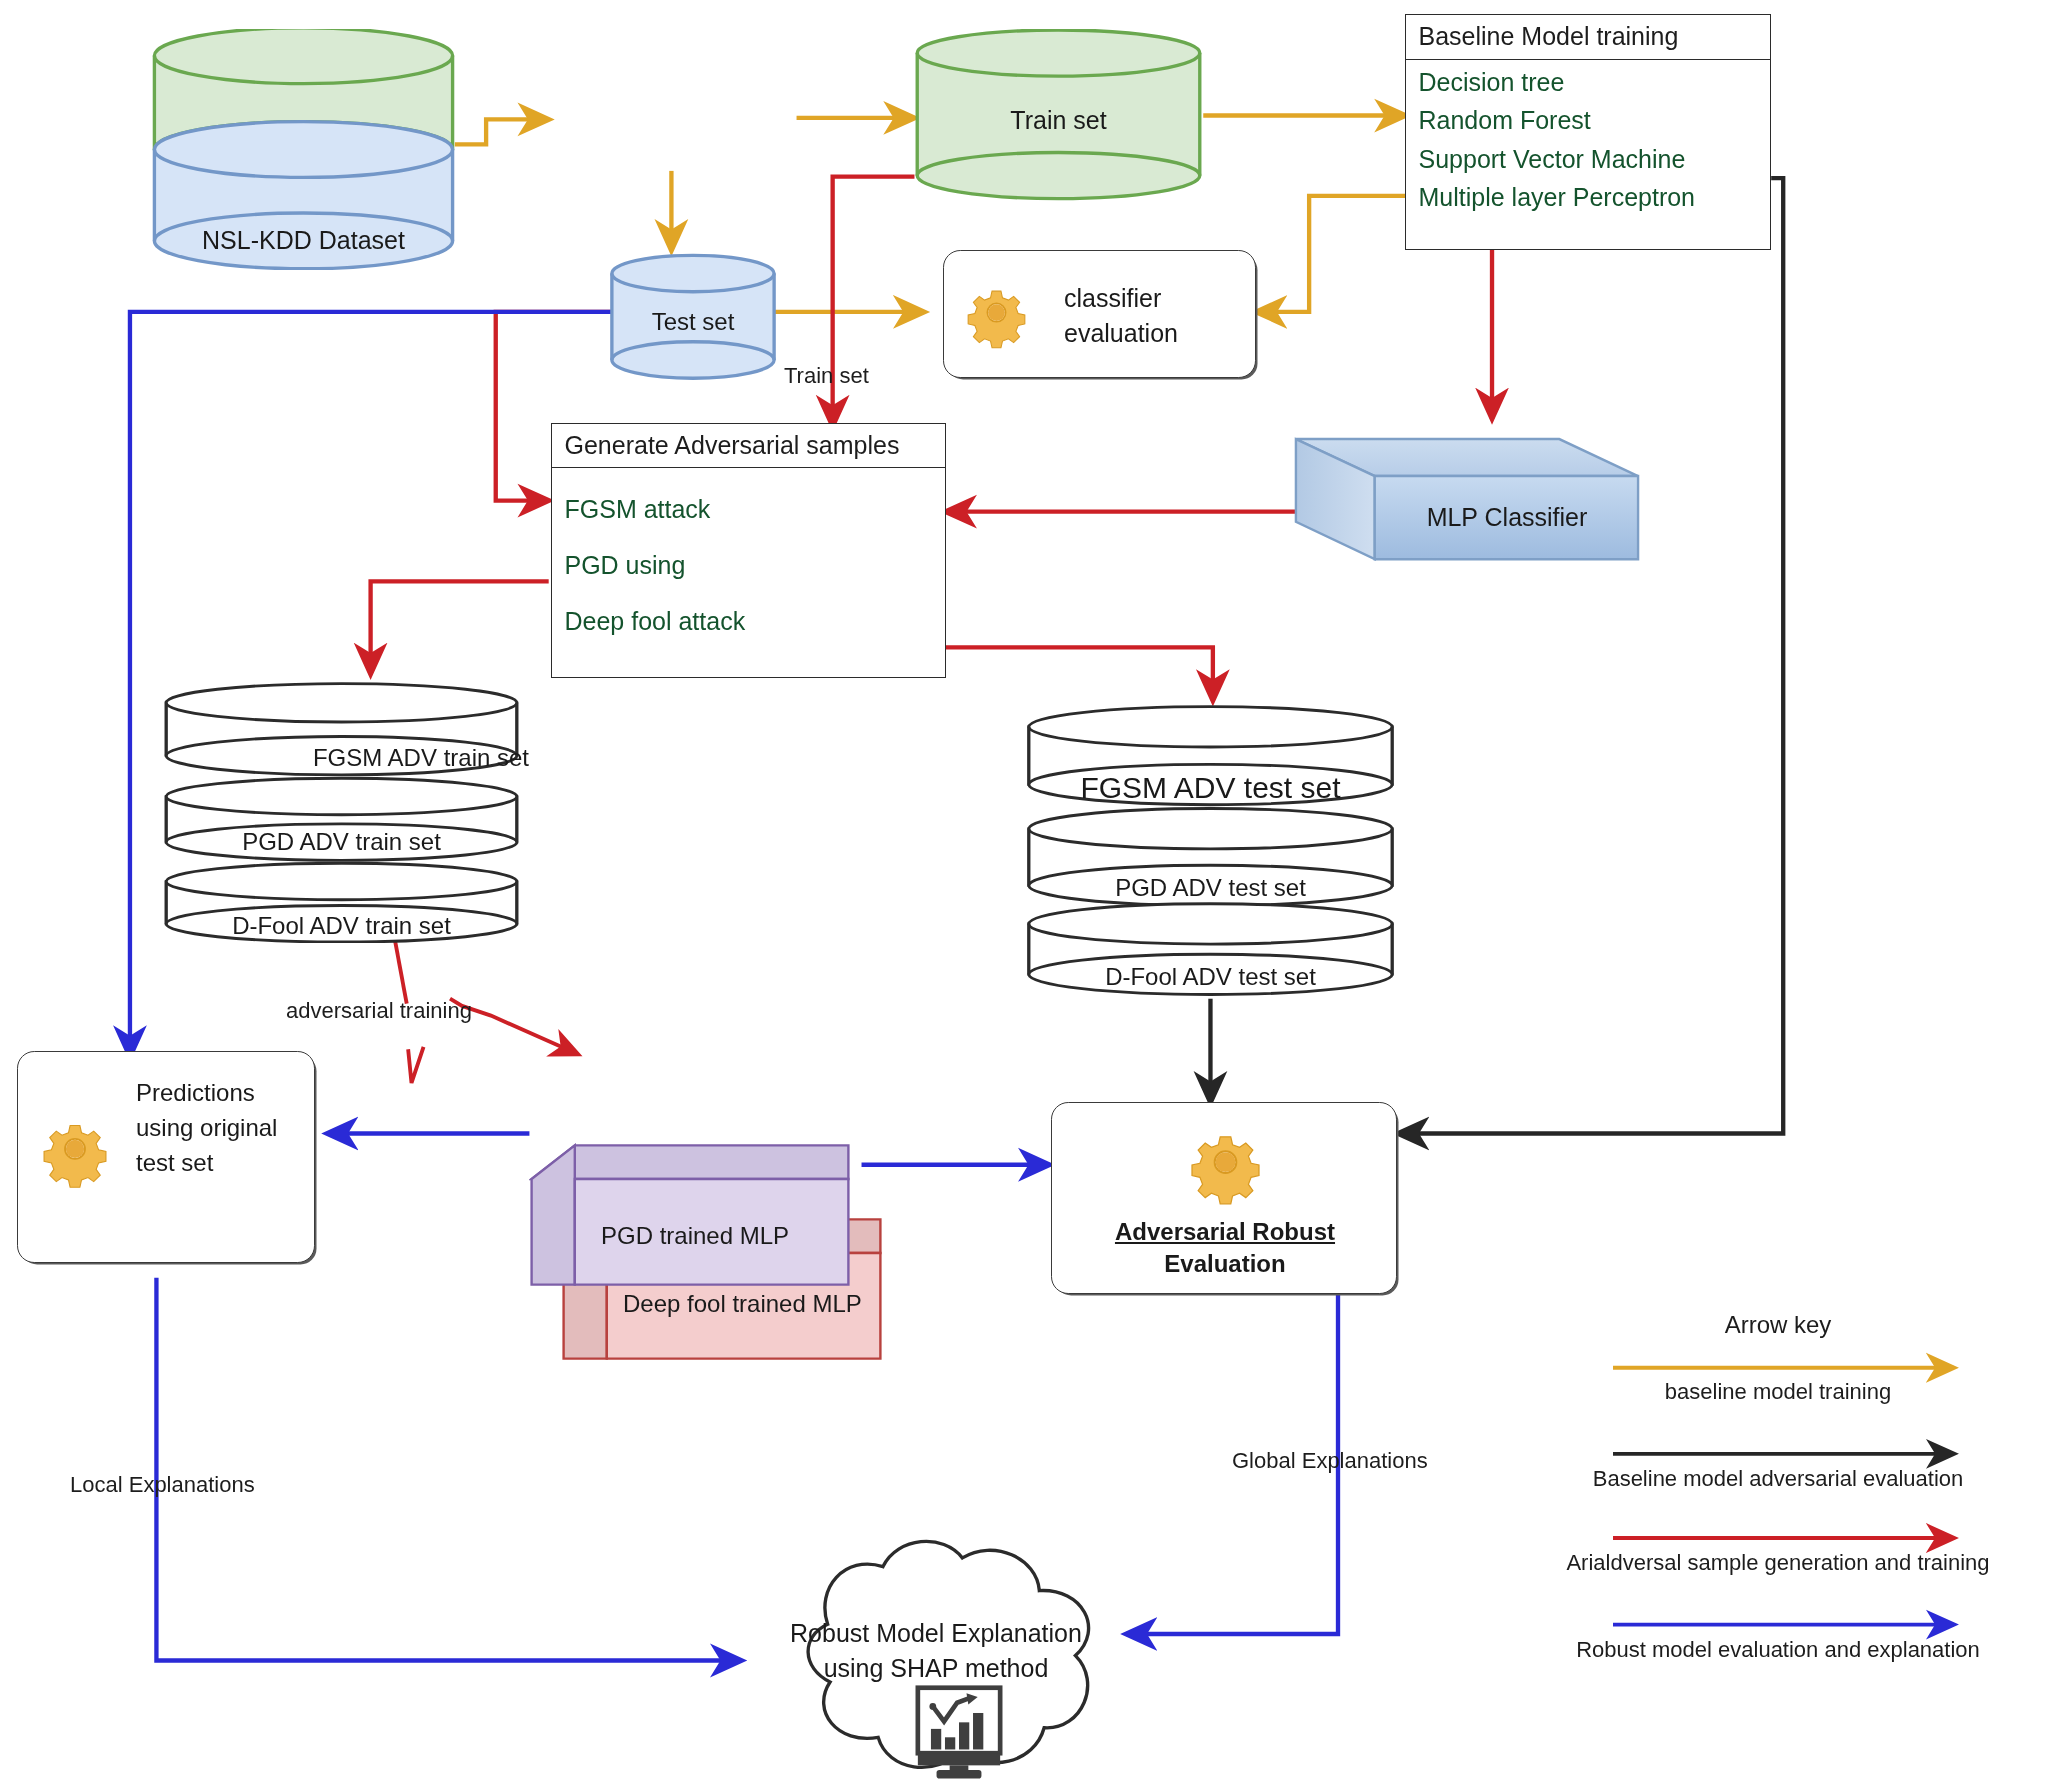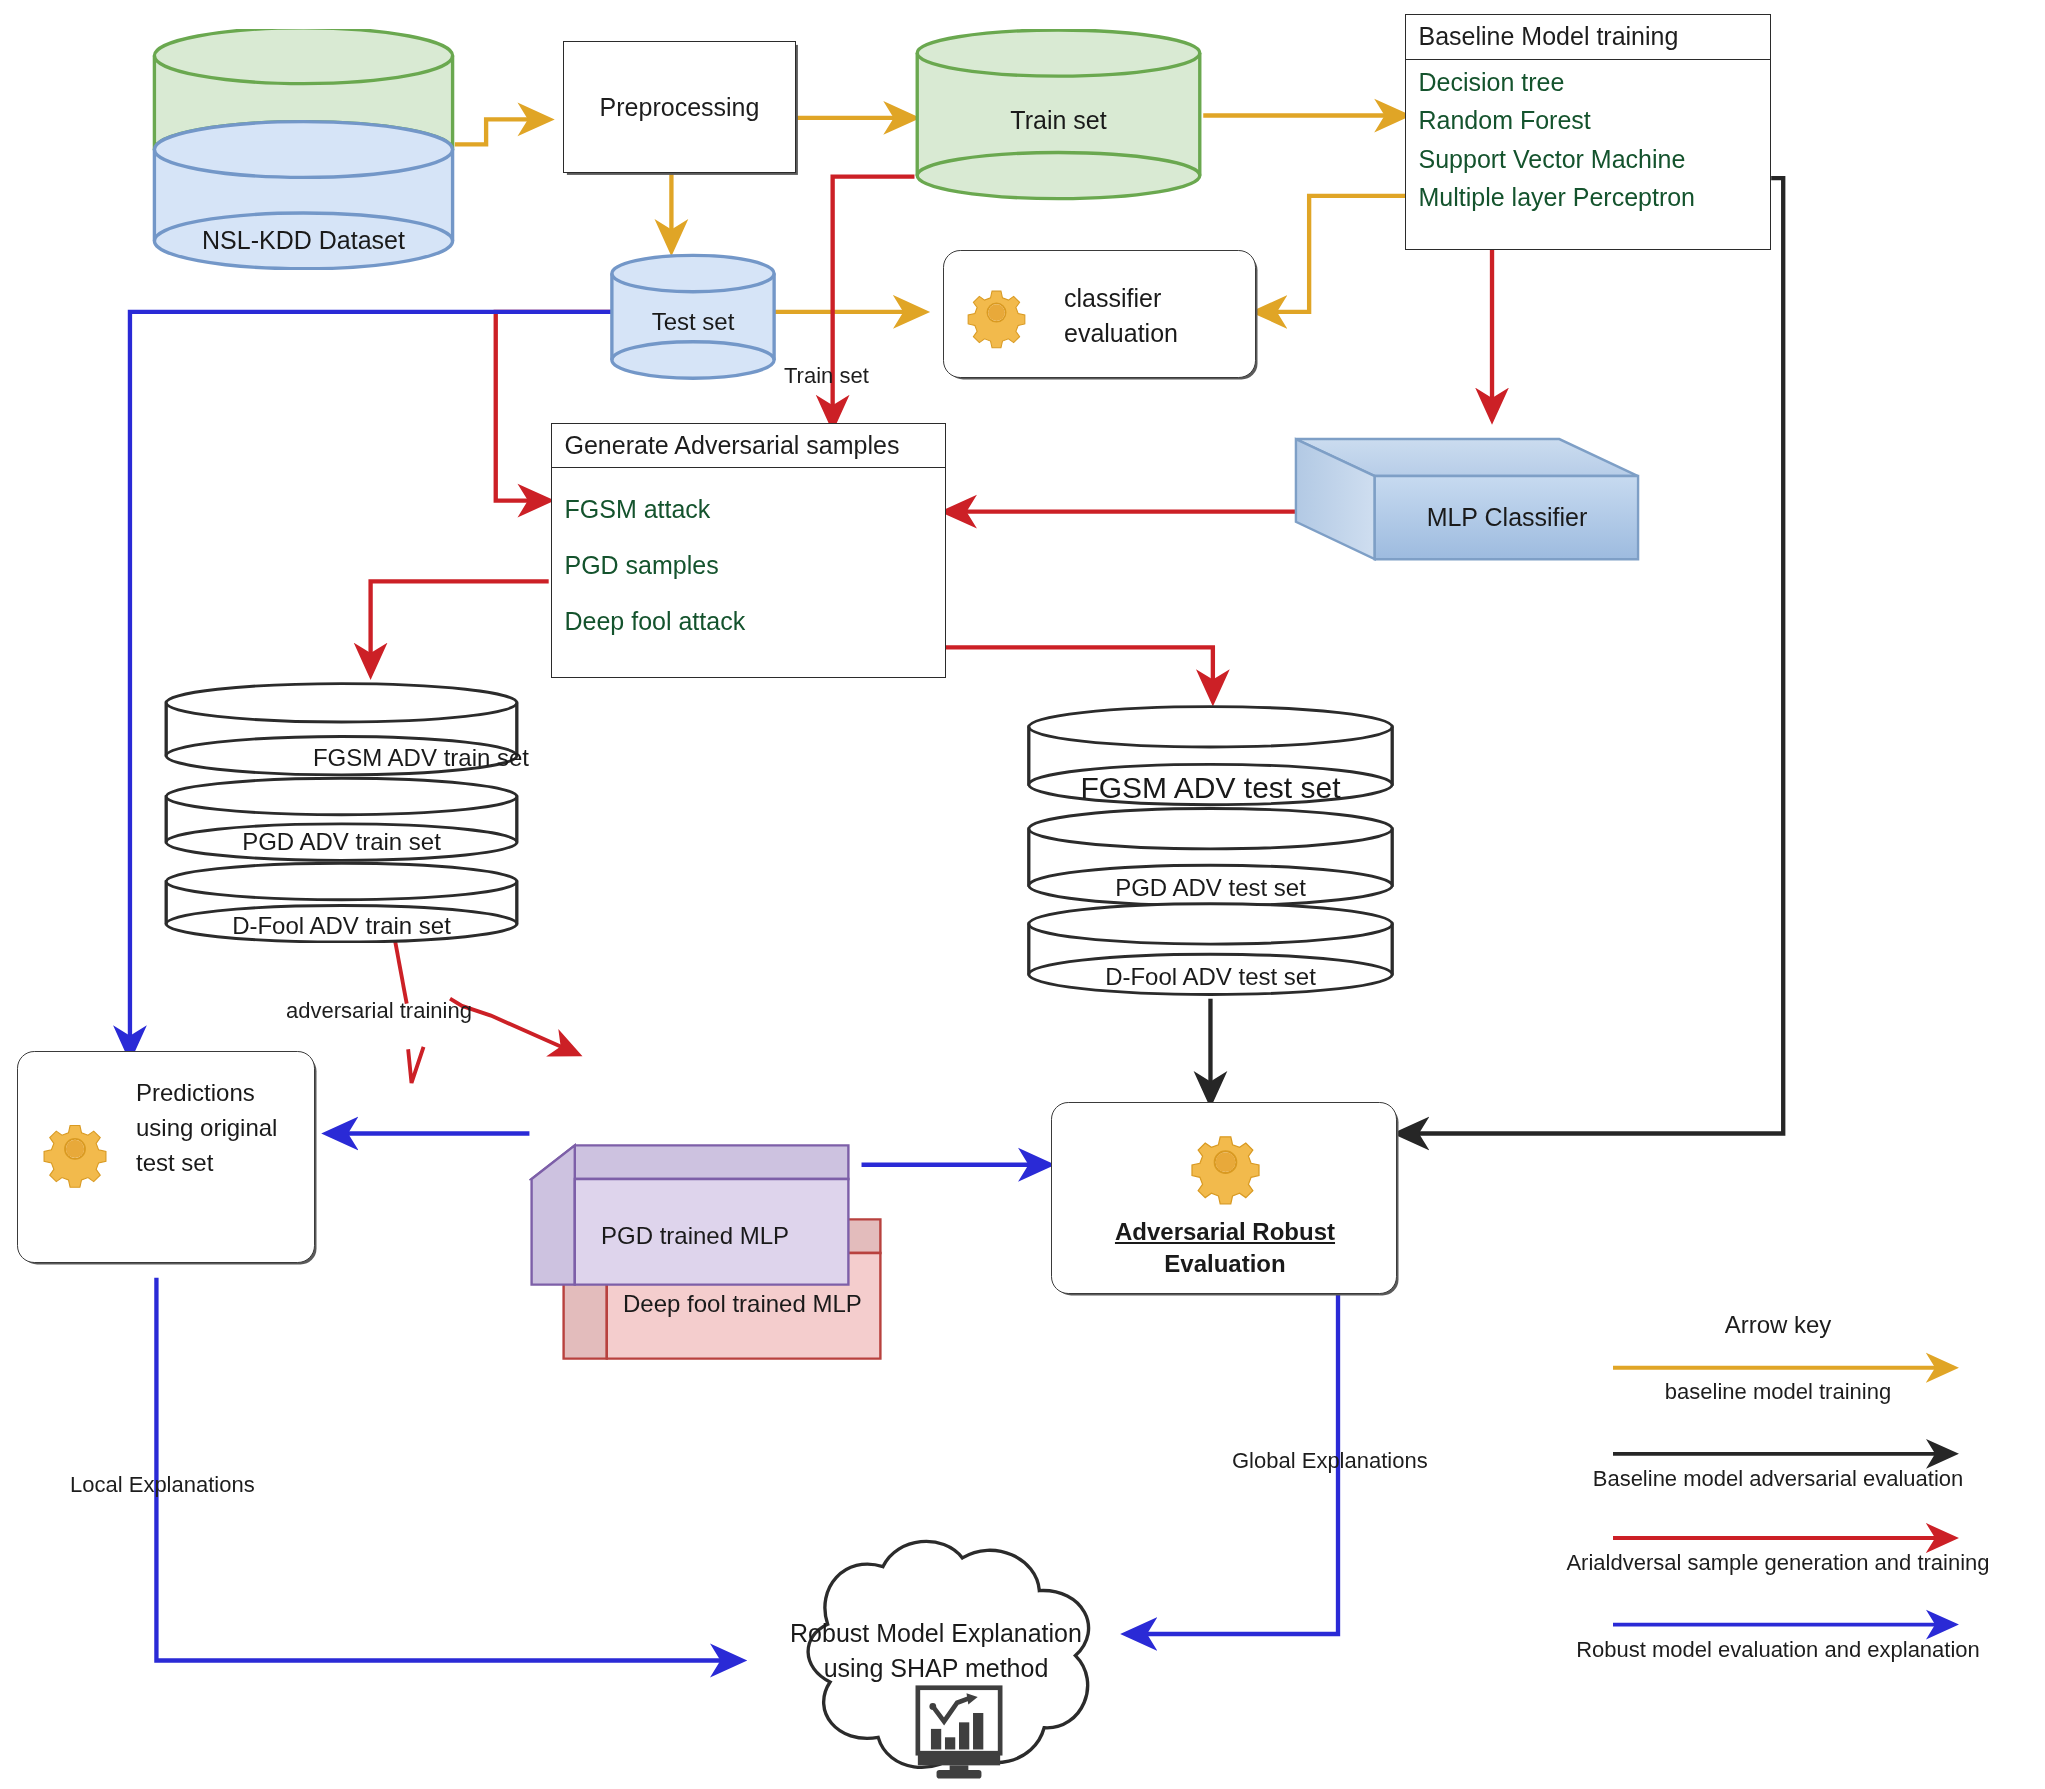--- a/index.html
+++ b/index.html
@@ -104,23 +104,20 @@
       <line x1="625" y1="55" x2="625" y2="250" stroke="#6aa84f" stroke-width="7"></line>
       <path d="M5,250 L5,440 L625,440 L625,250 Z" fill="#d6e4f7" stroke="none"></path>
       <ellipse cx="315" cy="250" rx="310" ry="58" fill="#d6e4f7" stroke="#7397c8" stroke-width="7"></ellipse>
       <ellipse cx="315" cy="440" rx="310" ry="58" fill="#d6e4f7" stroke="#7397c8" stroke-width="7"></ellipse>
       <line x1="5" y1="250" x2="5" y2="440" stroke="#7397c8" stroke-width="7"></line>
       <line x1="625" y1="250" x2="625" y2="440" stroke="#7397c8" stroke-width="7"></line>
     </svg>
     <div class="lbl center" style="left:0;top:197px;width:303px;font-size:25px;">NSL-KDD Dataset</div>
   </div>
 
-  <div class="node rbox" style="left:563px;top:41px;width:233px;height:132px;box-shadow:2.9px 2.9px 0 -1px #5a5a5a;">
-    <span class="t">Preprocessing</span>
-  </div>
 
   <div class="node" style="left:914px;top:29px;width:289px;height:173px;">
     <svg width="289" height="173" viewBox="0 0 600 360">
       <path d="M6,50 L6,305 L594,305 L594,50 Z" fill="#d9ead3" stroke="none"></path>
       <ellipse cx="300" cy="305" rx="294" ry="48" fill="#d9ead3" stroke="#6aa84f" stroke-width="7"></ellipse>
       <ellipse cx="300" cy="50" rx="294" ry="48" fill="#d9ead3" stroke="#6aa84f" stroke-width="7"></ellipse>
       <line x1="6" y1="50" x2="6" y2="305" stroke="#6aa84f" stroke-width="7"></line>
       <line x1="594" y1="50" x2="594" y2="305" stroke="#6aa84f" stroke-width="7"></line>
     </svg>
     <div class="lbl center" style="left:0;top:77px;width:289px;font-size:25px;">Train set</div>
@@ -179,21 +176,21 @@
       <path d="M4,8 L4,180 L168,258 L168,85 Z" fill="url(#mlpSide)" stroke="#7e9fc6" stroke-width="5"></path>
       <path d="M168,85 L716,85 L716,258 L168,258 Z" fill="url(#mlpFront)" stroke="#7e9fc6" stroke-width="5"></path>
     </svg>
     <div class="lbl center" style="left:81px;top:68px;width:264px;font-size:25px;">MLP Classifier</div>
   </div>
 
   <div class="node listbox" style="left:551px;top:423px;width:395px;height:255px;">
     <div class="hd">Generate Adversarial samples</div>
     <div class="rows" style="padding-top:12.5px;">
       <div style="line-height:2.25;">FGSM   attack</div>
-      <div style="line-height:2.25;">PGD      samples</div>
+      <div style="line-height:2.25;">PGD      using</div>
       <div style="line-height:2.25;">Deep fool attack</div>
     </div>
   </div>
 
   <div class="node" style="left:154px;top:674px;width:375px;height:269px;">
     <svg width="375" height="269" viewBox="0 0 780 560">
       <g fill="#ffffff" stroke="#2b2b2b" stroke-width="6">
         <path d="M25,60 L25,170 L755,170 L755,60 Z"></path>
         <ellipse cx="390" cy="170" rx="365" ry="40"></ellipse>
         <ellipse cx="390" cy="60" rx="365" ry="40"></ellipse>

